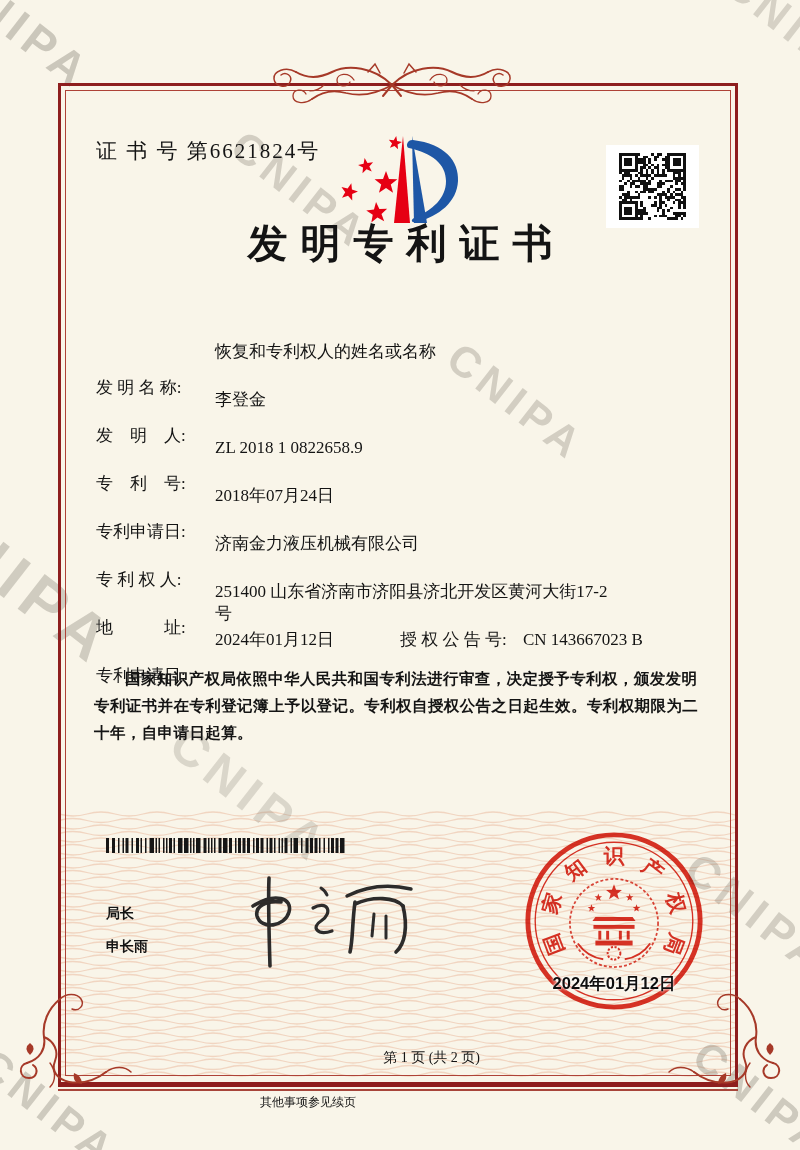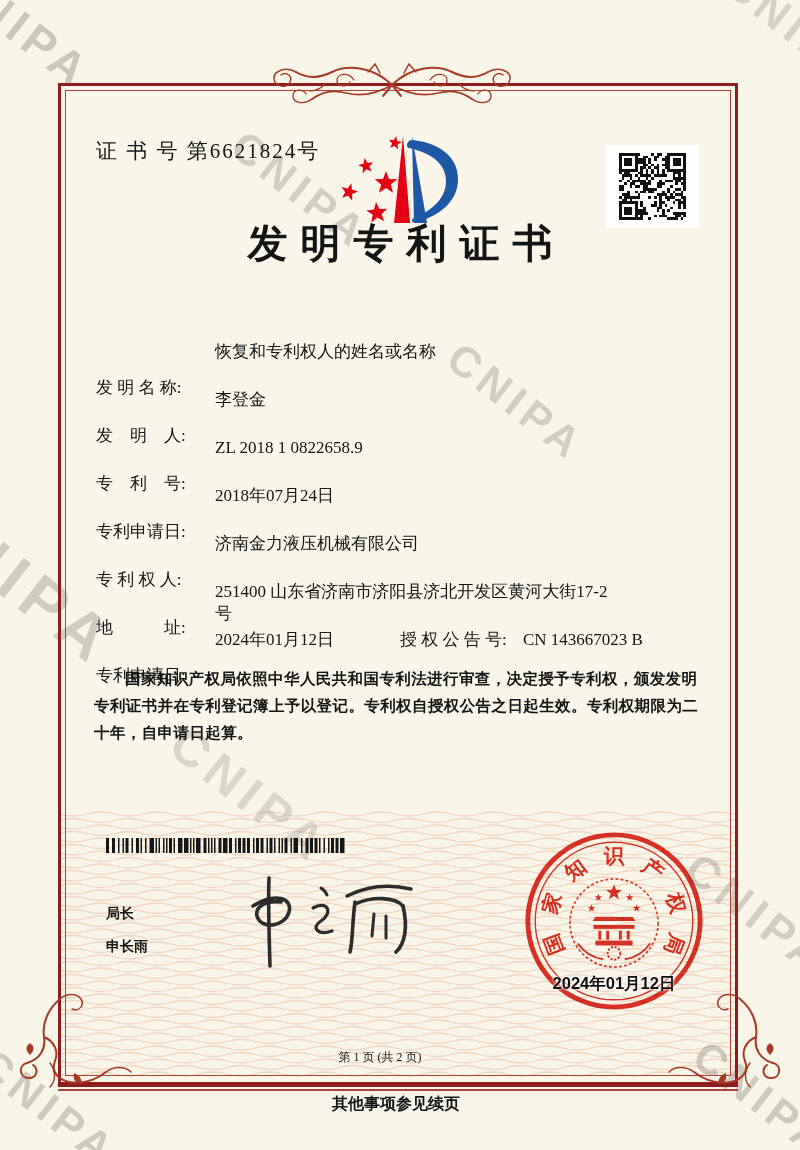--- a/index.html
+++ b/index.html
@@ -38,22 +38,22 @@
   #barcode{left:106px;top:838px;z-index:5;}
   #bureau-title,#bureau-name{left:106px;font-family:"Liberation Sans","DejaVu Sans",sans-serif;
       font-size:14px;font-weight:700;z-index:5;}
   #bureau-title{top:905px;}
   #bureau-name{top:938px;}
   #signature{left:235px;top:872px;z-index:6;}
   #seal{left:521px;top:828px;z-index:6;mix-blend-mode:multiply;opacity:.95;}
   #seal-date{left:546px;top:973px;width:136px;text-align:center;z-index:7;
       font-family:"Liberation Sans","DejaVu Sans",sans-serif;font-size:16.5px;font-weight:700;color:#0e0e0e;
       text-shadow:0 0 3px rgba(255,255,255,.95),0 0 3px rgba(255,255,255,.95);}
-  #page-info{left:280px;top:1049px;width:200px;text-align:center;font-size:12px;z-index:5;}
-  #continuation{left:260px;top:1094px;width:200px;text-align:right;font-size:16px;font-weight:700;z-index:5;}
+  #page-info{left:280px;top:1049px;width:200px;text-align:right;font-size:14px;z-index:5;}
+  #continuation{left:260px;top:1094px;width:200px;text-align:left;font-size:12px;font-weight:400;z-index:5;}
 </style>
 </head>
 <body>
 
 <svg id="waves" class="abs" width="676" height="272">
     <path d="M-30,4 q14,-4 28,0 q14,4 28,0 q14,-4 28,0 q14,4 28,0 q14,-4 28,0 q14,4 28,0 q14,-4 28,0 q14,4 28,0 q14,-4 28,0 q14,4 28,0 q14,-4 28,0 q14,4 28,0 q14,-4 28,0 q14,4 28,0 q14,-4 28,0 q14,4 28,0 q14,-4 28,0 q14,4 28,0 q14,-4 28,0 q14,4 28,0 q14,-4 28,0 q14,4 28,0 q14,-4 28,0 q14,4 28,0 q14,-4 28,0 q14,4 28,0 q14,-4 28,0 q14,4 28,0" fill="none" stroke="#efcdb6" stroke-width="1.3" opacity="0.8"></path>
     <path d="M-58,10.5 q14,-4 28,0 q14,4 28,0 q14,-4 28,0 q14,4 28,0 q14,-4 28,0 q14,4 28,0 q14,-4 28,0 q14,4 28,0 q14,-4 28,0 q14,4 28,0 q14,-4 28,0 q14,4 28,0 q14,-4 28,0 q14,4 28,0 q14,-4 28,0 q14,4 28,0 q14,-4 28,0 q14,4 28,0 q14,-4 28,0 q14,4 28,0 q14,-4 28,0 q14,4 28,0 q14,-4 28,0 q14,4 28,0 q14,-4 28,0 q14,4 28,0 q14,-4 28,0 q14,4 28,0" fill="none" stroke="#efcdb6" stroke-width="1.3" opacity="0.8"></path>
     <path d="M-30,17 q14,-4 28,0 q14,4 28,0 q14,-4 28,0 q14,4 28,0 q14,-4 28,0 q14,4 28,0 q14,-4 28,0 q14,4 28,0 q14,-4 28,0 q14,4 28,0 q14,-4 28,0 q14,4 28,0 q14,-4 28,0 q14,4 28,0 q14,-4 28,0 q14,4 28,0 q14,-4 28,0 q14,4 28,0 q14,-4 28,0 q14,4 28,0 q14,-4 28,0 q14,4 28,0 q14,-4 28,0 q14,4 28,0 q14,-4 28,0 q14,4 28,0 q14,-4 28,0 q14,4 28,0" fill="none" stroke="#efcdb6" stroke-width="1.3" opacity="0.8"></path>
     <path d="M-58,23.5 q14,-4 28,0 q14,4 28,0 q14,-4 28,0 q14,4 28,0 q14,-4 28,0 q14,4 28,0 q14,-4 28,0 q14,4 28,0 q14,-4 28,0 q14,4 28,0 q14,-4 28,0 q14,4 28,0 q14,-4 28,0 q14,4 28,0 q14,-4 28,0 q14,4 28,0 q14,-4 28,0 q14,4 28,0 q14,-4 28,0 q14,4 28,0 q14,-4 28,0 q14,4 28,0 q14,-4 28,0 q14,4 28,0 q14,-4 28,0 q14,4 28,0 q14,-4 28,0 q14,4 28,0" fill="none" stroke="#efcdb6" stroke-width="1.3" opacity="0.8"></path>
     <path d="M-30,30 q14,-4 28,0 q14,4 28,0 q14,-4 28,0 q14,4 28,0 q14,-4 28,0 q14,4 28,0 q14,-4 28,0 q14,4 28,0 q14,-4 28,0 q14,4 28,0 q14,-4 28,0 q14,4 28,0 q14,-4 28,0 q14,4 28,0 q14,-4 28,0 q14,4 28,0 q14,-4 28,0 q14,4 28,0 q14,-4 28,0 q14,4 28,0 q14,-4 28,0 q14,4 28,0 q14,-4 28,0 q14,4 28,0 q14,-4 28,0 q14,4 28,0 q14,-4 28,0 q14,4 28,0" fill="none" stroke="#efcdb6" stroke-width="1.3" opacity="0.8"></path>

